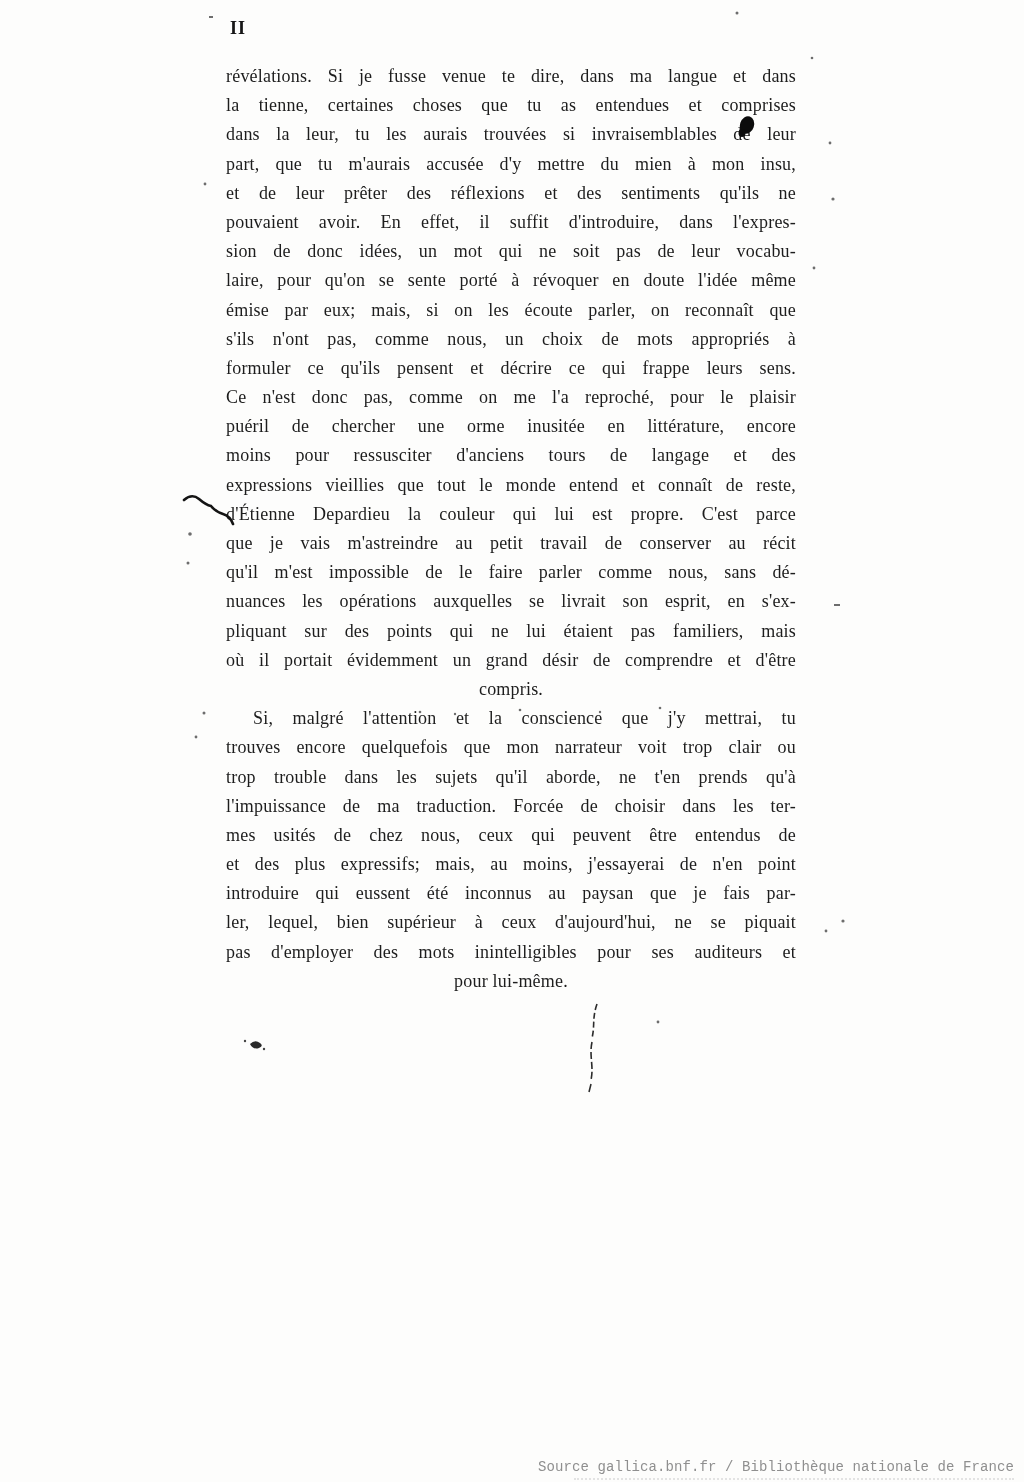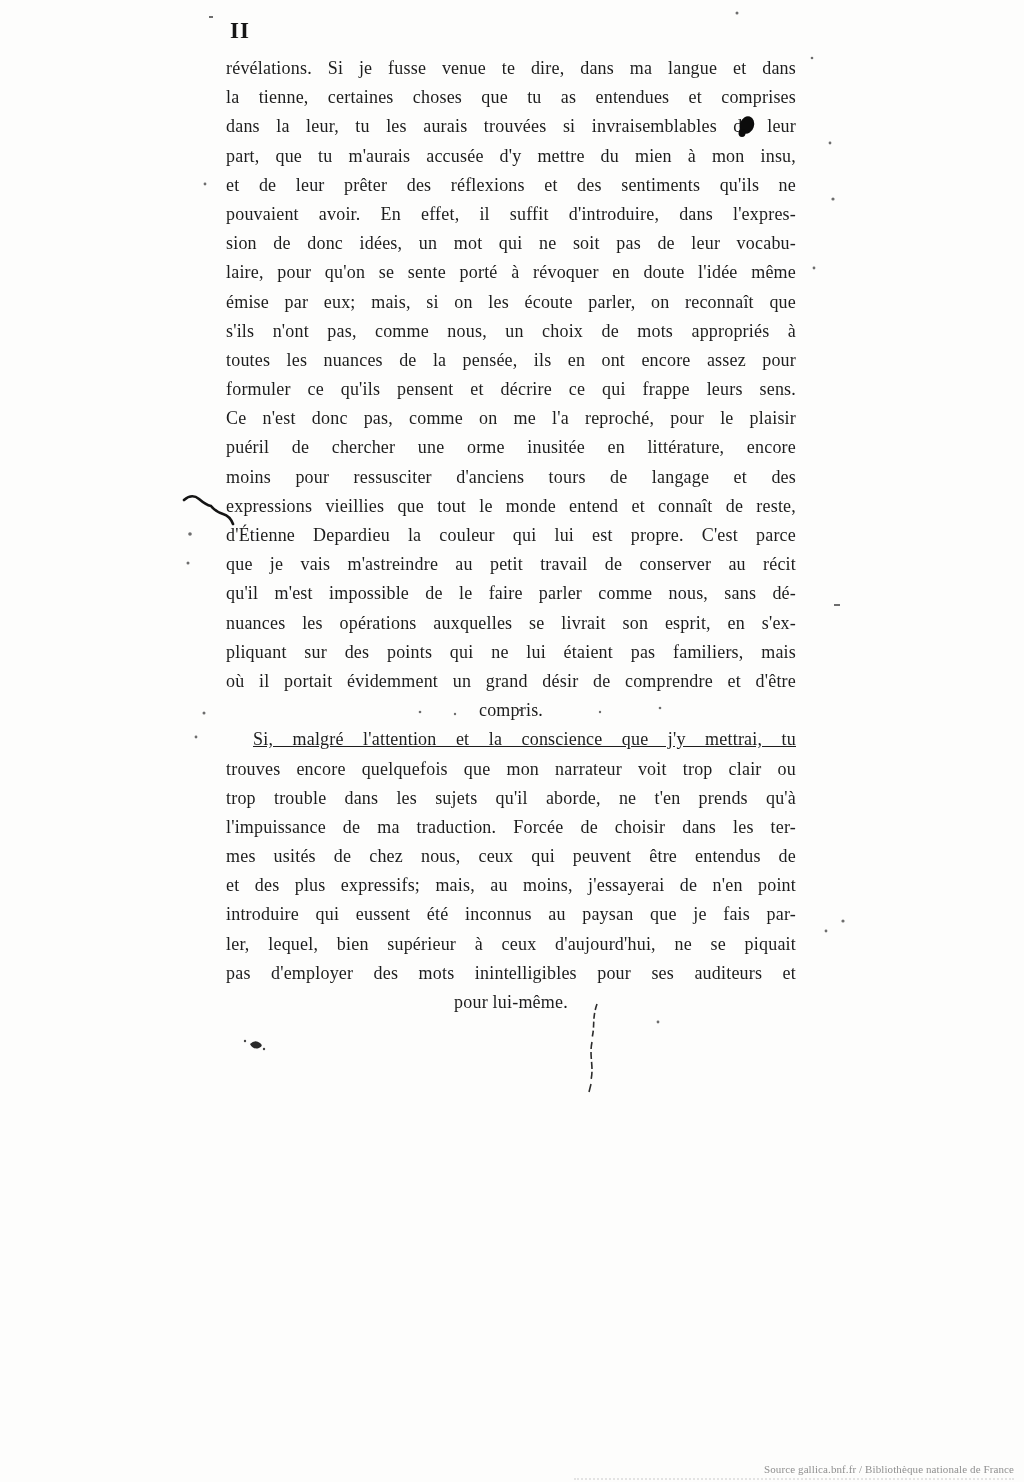--- a/index.html
+++ b/index.html
@@ -12,29 +12,29 @@
     width: 1024px;
     height: 1482px;
     background: #fdfdfc;
     overflow: hidden;
     font-family: "Liberation Serif", "DejaVu Serif", serif;
   }
   .page-number {
     position: absolute;
     left: 230px;
     top: 18px;
-    font-size: 23px;
+    font-size: 18px;
     font-weight: bold;
     letter-spacing: 1px;
     color: #161616;
   }
   .text-block {
     position: absolute;
     left: 226px;
-    top: 54px;
+    top: 62px;
     width: 570px;
     color: #1d1d1d;
   }
   .line {
     font-size: 18px;
     line-height: 29.2px;
     height: 29.2px;
     overflow: hidden;
     text-align: justify;
     letter-spacing: 0.2px;
@@ -47,28 +47,27 @@
     width: 100%;
   }
   .line.last {
     text-align: center;
   }
   .line.last::after {
     content: none;
   }
   .line.indent {
     text-indent: 27px;
-    text-decoration: underline;
   }
   .footer-source {
     position: absolute;
     right: 10px;
     bottom: 7px;
-    font-family: Liberation Serif, serif;
-    font-size: 11px;
+    font-family: Liberation Mono, monospace;
+    font-size: 14px;
     color: #8f8f8f;
     letter-spacing: 0.1px;
   }
   .footer-edge {
     position: absolute;
     right: 10px;
     bottom: 2px;
     width: 440px;
     border-bottom: 2px dotted #e3e3e3;
   }
@@ -90,21 +89,20 @@
       <div class="line">révélations. Si je fusse venue te dire, dans ma langue et dans</div>
       <div class="line">la tienne, certaines choses que tu as entendues et comprises</div>
       <div class="line">dans la leur, tu les aurais trouvées si invraisemblables de leur</div>
       <div class="line">part, que tu m'aurais accusée d'y mettre du mien à mon insu,</div>
       <div class="line">et de leur prêter des réflexions et des sentiments qu'ils ne</div>
       <div class="line">pouvaient avoir. En effet, il suffit d'introduire, dans l'expres-</div>
       <div class="line">sion de donc idées, un mot qui ne soit pas de leur vocabu-</div>
       <div class="line">laire, pour qu'on se sente porté à révoquer en doute l'idée même</div>
       <div class="line">émise par eux; mais, si on les écoute parler, on reconnaît que</div>
       <div class="line">s'ils n'ont pas, comme nous, un choix de mots appropriés à</div>
-      <div class="line">toutes les nuances de la pensée, ils en ont encore assez pour</div>
       <div class="line">formuler ce qu'ils pensent et décrire ce qui frappe leurs sens.</div>
       <div class="line">Ce n'est donc pas, comme on me l'a reproché, pour le plaisir</div>
       <div class="line">puéril de chercher une orme inusitée en littérature, encore</div>
       <div class="line">moins pour ressusciter d'anciens tours de langage et des</div>
       <div class="line">expressions vieillies que tout le monde entend et connaît de reste,</div>
       <div class="line">d'Étienne Depardieu la couleur qui lui est propre. C'est parce</div>
       <div class="line">que je vais m'astreindre au petit travail de conserver au récit</div>
       <div class="line">qu'il m'est impossible de le faire parler comme nous, sans dé-</div>
       <div class="line">nuances les opérations auxquelles se livrait son esprit, en s'ex-</div>
       <div class="line">pliquant sur des points qui ne lui étaient pas familiers, mais</div>

